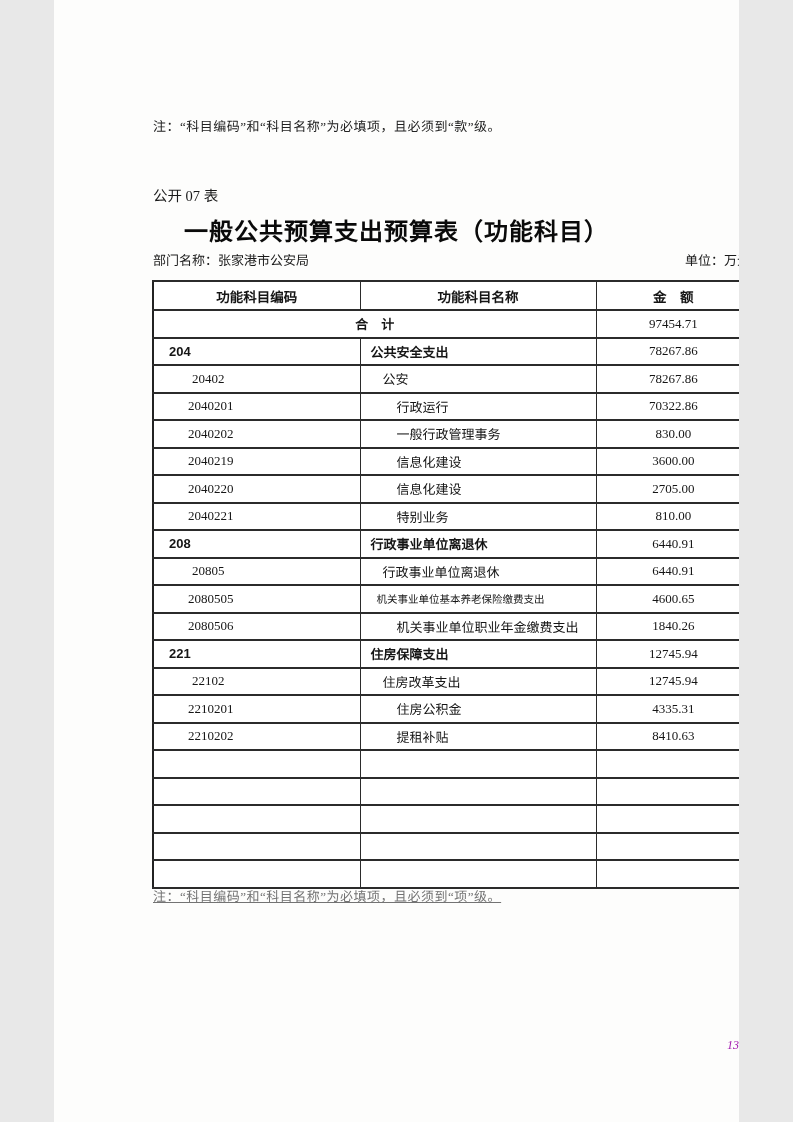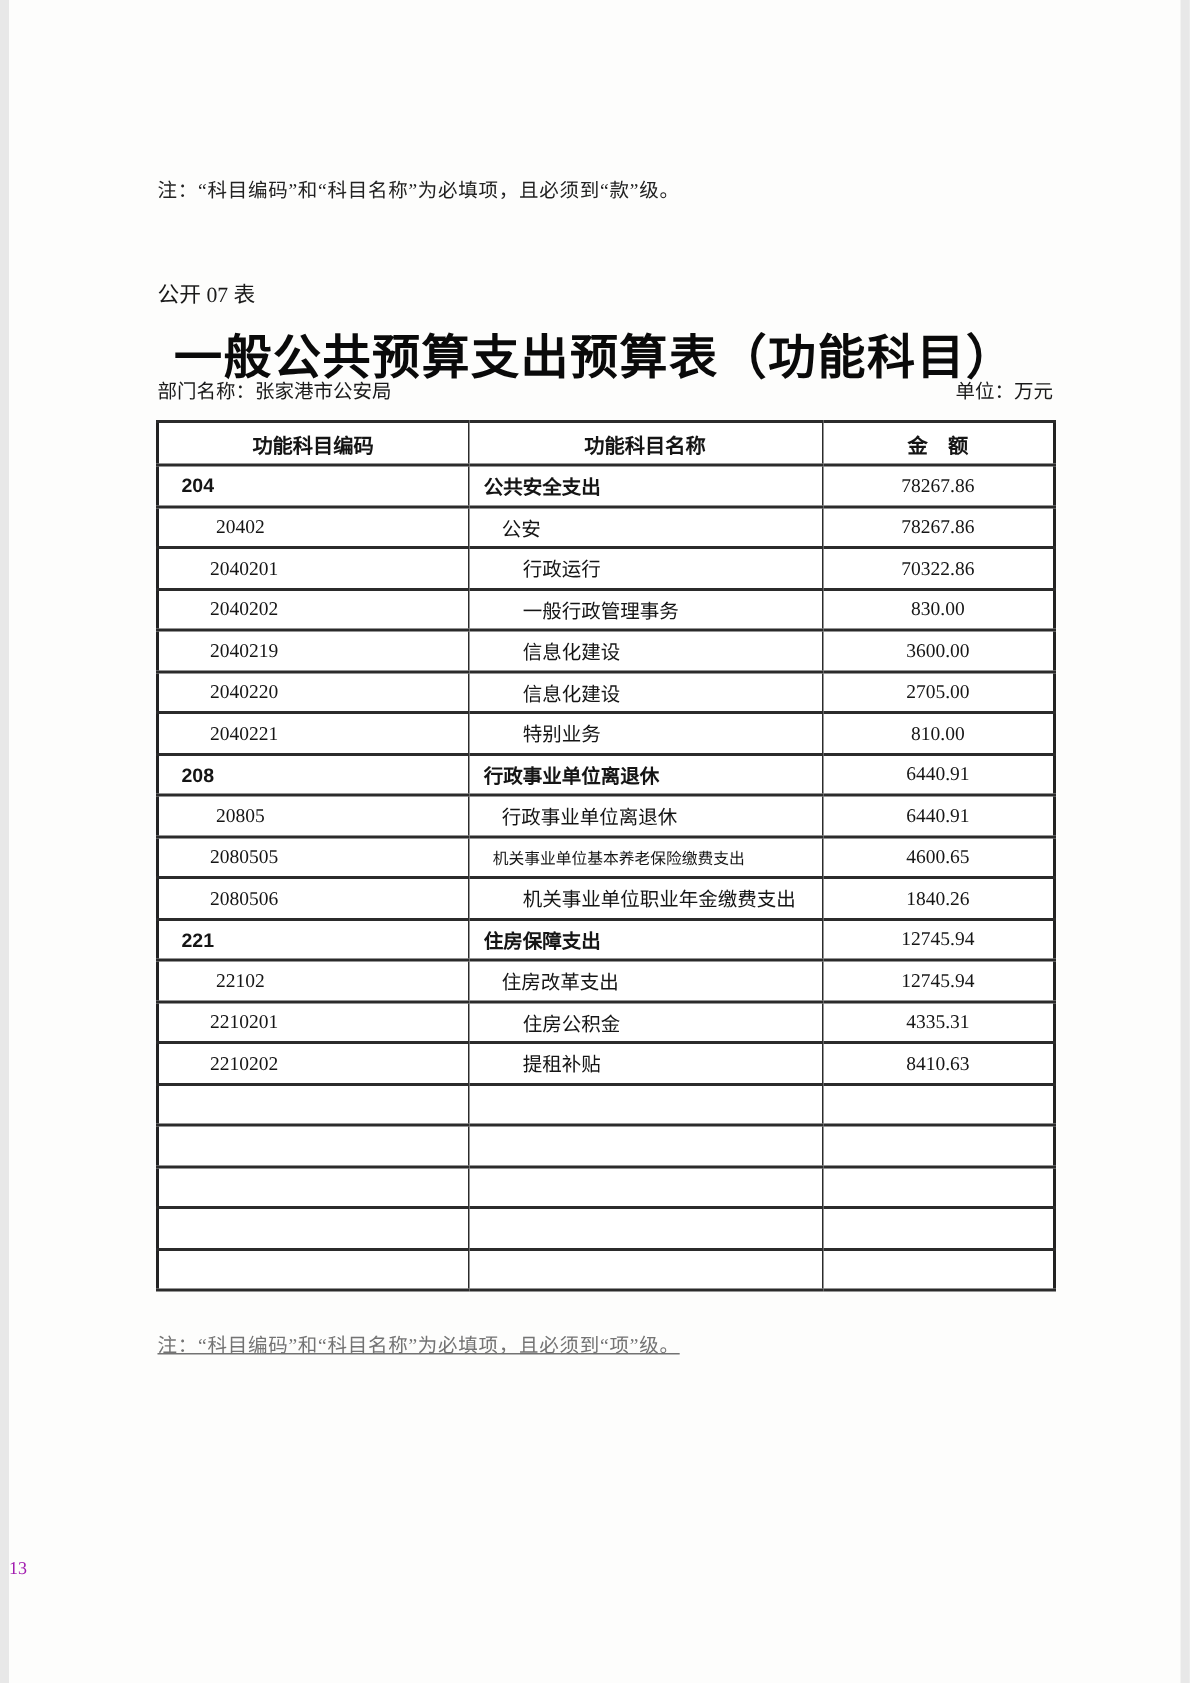--- a/index.html
+++ b/index.html
@@ -2,21 +2,21 @@
 <html lang="zh-CN"><head>
 <meta charset="utf-8">
 <style>
   html, body {
     margin: 0;
     padding: 0;
     background: #e8e8e8;
   }
   .page {
     position: relative;
-    width: 781px;
+    width: 685px;
     height: 1122px;
     margin: 0 auto;
     background: #fdfdfc;
     color: #1c1c1c;
     font-family: "Liberation Serif", "DejaVu Serif", serif;
     overflow: hidden;
   }
   .top-note {
     position: absolute;
     left: 99px;
@@ -33,21 +33,21 @@
     color: #1a1a1a;
   }
   .doc-title {
     position: absolute;
     left: 0;
     top: 212px;
     width: 100%;
     text-align: center;
     font-family: "Liberation Sans", "DejaVu Sans", sans-serif;
     font-weight: bold;
-    font-size: 32px;
+    font-size: 24px;
     letter-spacing: 1px;
     color: #0a0a0a;
   }
   .meta-row {
     position: absolute;
     left: 99px;
     top: 250px;
     width: 597px;
     display: flex;
     justify-content: space-between;
@@ -109,23 +109,24 @@
     font-size: 13px;
     letter-spacing: 0.5px;
     color: #737373;
     text-decoration: underline;
   }
   .page-number {
     position: absolute;
     left: 0;
     top: 1038px;
     width: 100%;
-    text-align: left;
+    text-align: right;
     font-size: 12px;
     color: #a21caf;
+    font-style: italic;
   }
 </style>
 </head>
 <body>
 
 <div class="page">
 
   <div class="top-note">注：“科目编码”和“科目名称”为必填项，且必须到“款”级。</div>
 
   <div class="table-label">公开 07 表</div>
@@ -144,20 +145,24 @@
         <col class="c3">
     </colgroup>
     <thead>
       <tr>
         <th>功能科目编码</th>
         <th>功能科目名称</th>
         <th>金　额</th>
       </tr>
     </thead>
     <tbody>
+      <tr>
+        <td class="total-label" colspan="2">合　计</td>
+        <td class="amount">97454.71</td>
+      </tr>
 
     <tr>
           <td class="code lvl1">204</td>
           <td class="name nlvl1">公共安全支出</td>
           <td class="amount">78267.86</td>
         </tr>
         <tr>
           <td class="code lvl2">20402</td>
           <td class="name nlvl2">公安</td>
           <td class="amount">78267.86</td>

